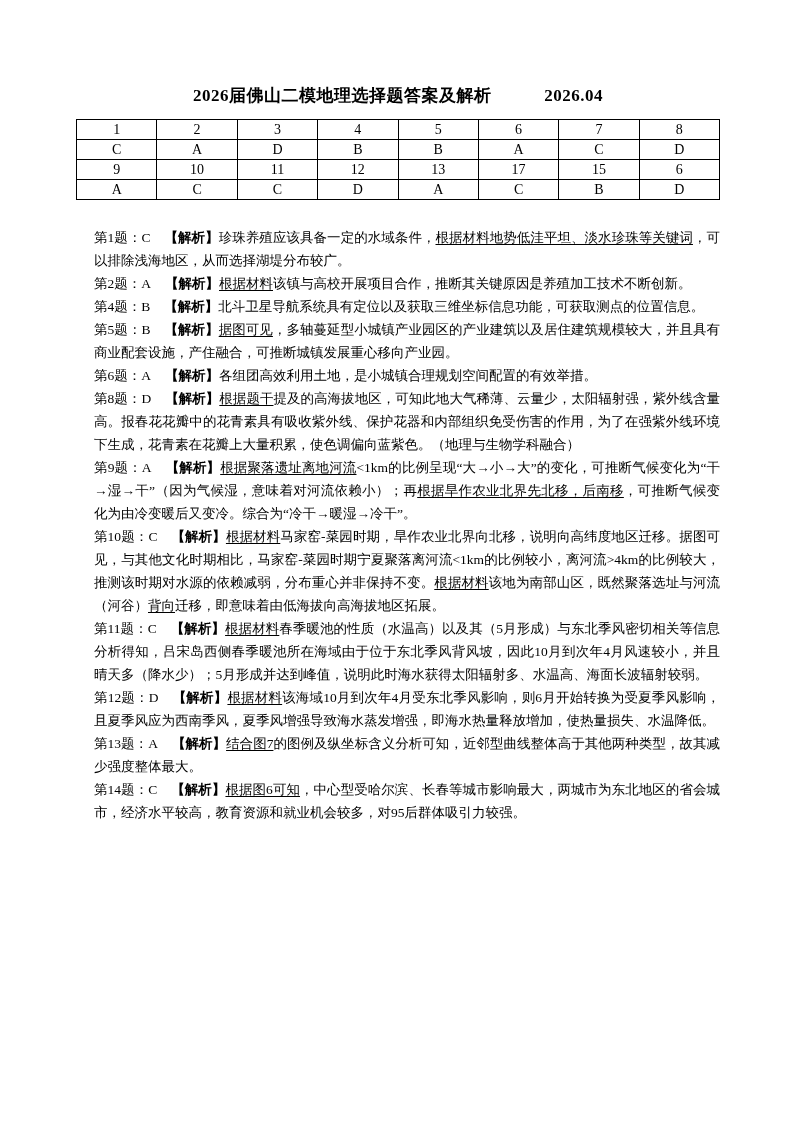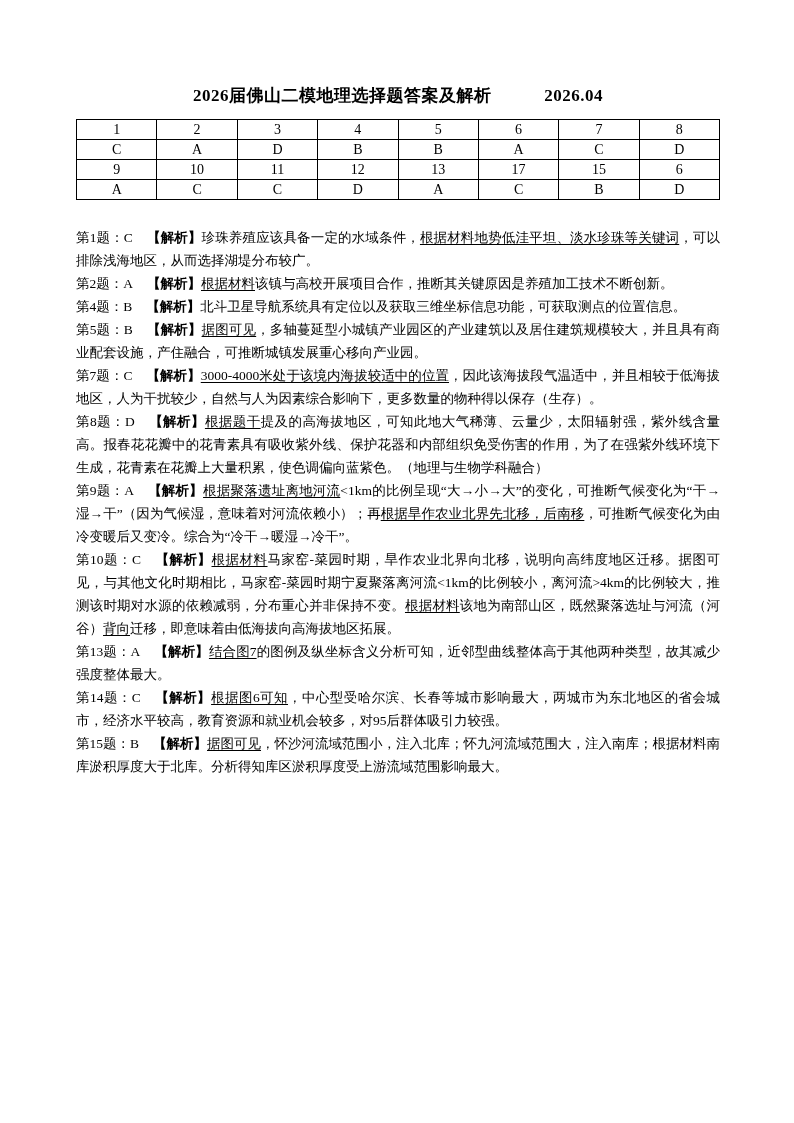--- a/index.html
+++ b/index.html
@@ -32,21 +32,21 @@
     font-size: 14px;
     height: 19px;
     padding: 0;
   }
   .notice {
     font-weight: bold;
     font-size: 13.5px;
     margin: 28px 0 0 0;
     line-height: 23px;
   }
-  .questions { margin-top: 26px; }
+  .questions { margin-top: 26px; margin-left: 18px; }
   .question {
     font-size: 13.5px;
     line-height: 23px;
     margin: 0;
     text-align: justify;
   }
   .q-label { padding-right: 14px; }
   .q-tag { font-weight: bold; }
   .seg-u { text-decoration: underline; text-underline-offset: 2px; }
 </style>
@@ -104,22 +104,23 @@
         </tr>
       </tbody>
   </table>
 
 
   <div class="questions" id="questions">
       <p class="question"><span class="q-label">第1题：C</span><span class="q-tag">【解析】</span><span class="seg">珍珠养殖应该具备一定的水域条件，</span><span class="seg seg-u">根据材料地势低洼平坦、淡水珍珠等关键词</span><span class="seg">，可以排除浅海地区，从而选择湖堤分布较广。</span></p>
       <p class="question"><span class="q-label">第2题：A</span><span class="q-tag">【解析】</span><span class="seg seg-u">根据材料</span><span class="seg">该镇与高校开展项目合作，推断其关键原因是养殖加工技术不断创新。</span></p>
       <p class="question"><span class="q-label">第4题：B</span><span class="q-tag">【解析】</span><span class="seg">北斗卫星导航系统具有定位以及获取三维坐标信息功能，可获取测点的位置信息。</span></p>
       <p class="question"><span class="q-label">第5题：B</span><span class="q-tag">【解析】</span><span class="seg seg-u">据图可见</span><span class="seg">，多轴蔓延型小城镇产业园区的产业建筑以及居住建筑规模较大，并且具有商业配套设施，产住融合，可推断城镇发展重心移向产业园。</span></p>
-      <p class="question"><span class="q-label">第7题：C</span><span class="q-tag">【解析】</span><span class="seg seg-u">3000-4000米处于该境内海拔较适中的位置</span><span class="seg">，因此该海拔段气温适中，并且相较于低海拔地区，人为干扰较少，自然与人为因素综合影响下，更多数量的物种得以保存（生存）。</span></p>
+      <p class="question"><span class="q-label">第6题：A</span><span class="q-tag">【解析】</span><span class="seg">各组团高效利用土地，是小城镇合理规划空间配置的有效举措。</span></p>
       <p class="question"><span class="q-label">第8题：D</span><span class="q-tag">【解析】</span><span class="seg seg-u">根据题干</span><span class="seg">提及的高海拔地区，可知此地大气稀薄、云量少，太阳辐射强，紫外线含量高。报春花花瓣中的花青素具有吸收紫外线、保护花器和内部组织免受伤害的作用，为了在强紫外线环境下生成，花青素在花瓣上大量积累，使色调偏向蓝紫色。（地理与生物学科融合）</span></p>
       <p class="question"><span class="q-label">第9题：A</span><span class="q-tag">【解析】</span><span class="seg seg-u">根据聚落遗址离地河流</span><span class="seg">&lt;1km的比例呈现“大→小→大”的变化，可推断气候变化为“干→湿→干”（因为气候湿，意味着对河流依赖小）；再</span><span class="seg seg-u">根据旱作农业北界先北移，后南移</span><span class="seg">，可推断气候变化为由冷变暖后又变冷。综合为“冷干→暖湿→冷干”。</span></p>
       <p class="question"><span class="q-label">第10题：C</span><span class="q-tag">【解析】</span><span class="seg seg-u">根据材料</span><span class="seg">马家窑-菜园时期，旱作农业北界向北移，说明向高纬度地区迁移。据图可见，与其他文化时期相比，马家窑-菜园时期宁夏聚落离河流&lt;1km的比例较小，离河流&gt;4km的比例较大，推测该时期对水源的依赖减弱，分布重心并非保持不变。</span><span class="seg seg-u">根据材料</span><span class="seg">该地为南部山区，既然聚落选址与河流（河谷）</span><span class="seg seg-u">背向</span><span class="seg">迁移，即意味着由低海拔向高海拔地区拓展。</span></p>
+      <p class="question"><span class="q-label">第11题：C</span><span class="q-tag">【解析】</span><span class="seg seg-u">根据材料</span><span class="seg">春季暖池的性质（水温高）以及其（5月形成）与东北季风密切相关等信息分析得知，吕宋岛西侧春季暖池所在海域由于位于东北季风背风坡，因此10月到次年4月风速较小，并且晴天多（降水少）；5月形成并达到峰值，说明此时海水获得太阳辐射多、水温高、海面长波辐射较弱。</span></p>
+      <p class="question"><span class="q-label">第12题：D</span><span class="q-tag">【解析】</span><span class="seg seg-u">根据材料</span><span class="seg">该海域10月到次年4月受东北季风影响，则6月开始转换为受夏季风影响，且夏季风应为西南季风，夏季风增强导致海水蒸发增强，即海水热量释放增加，使热量损失、水温降低。</span></p>
       <p class="question"><span class="q-label">第13题：A</span><span class="q-tag">【解析】</span><span class="seg seg-u">结合图7</span><span class="seg">的图例及纵坐标含义分析可知，近邻型曲线整体高于其他两种类型，故其减少强度整体最大。</span></p>
       <p class="question"><span class="q-label">第14题：C</span><span class="q-tag">【解析】</span><span class="seg seg-u">根据图6可知</span><span class="seg">，中心型受哈尔滨、长春等城市影响最大，两城市为东北地区的省会城市，经济水平较高，教育资源和就业机会较多，对95后群体吸引力较强。</span></p>
-      <p class="question"><span class="q-label">第15题：B</span><span class="q-tag">【解析】</span><span class="seg seg-u">据图可见</span><span class="seg">，怀沙河流域范围小，注入北库；怀九河流域范围大，注入南库；根据材料南库淤积厚度大于北库。分析得知库区淤积厚度受上游流域范围影响最大。</span></p>
     </div>
 
 </div>
 
 </body></html>

